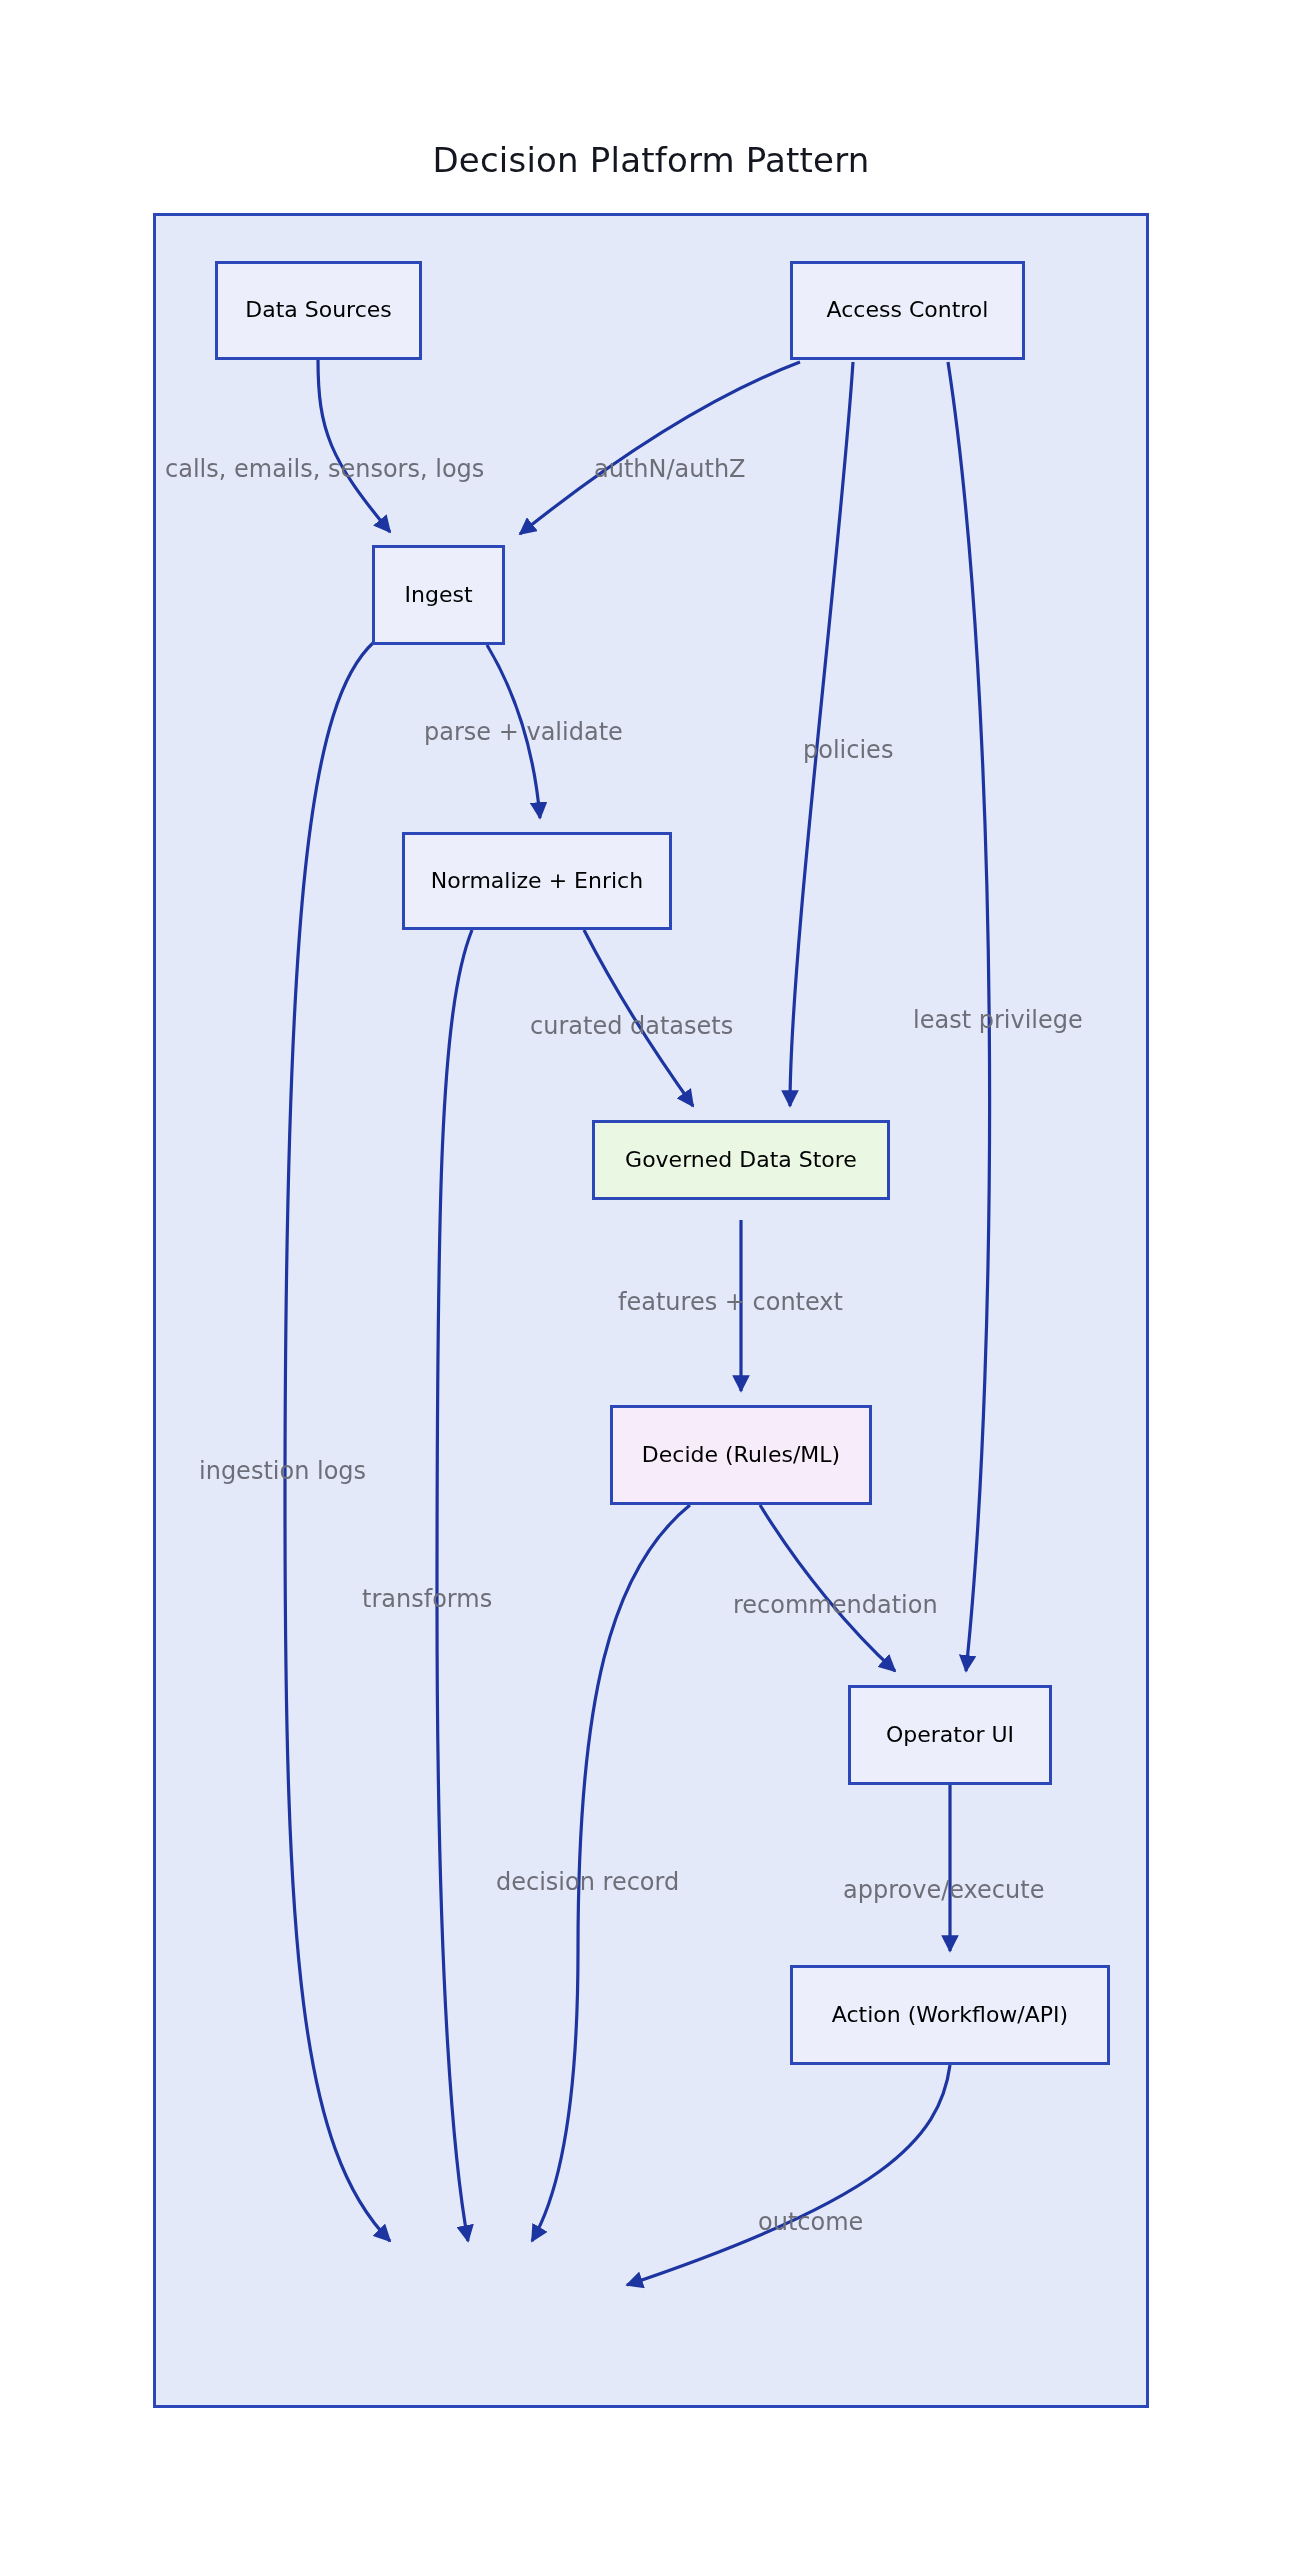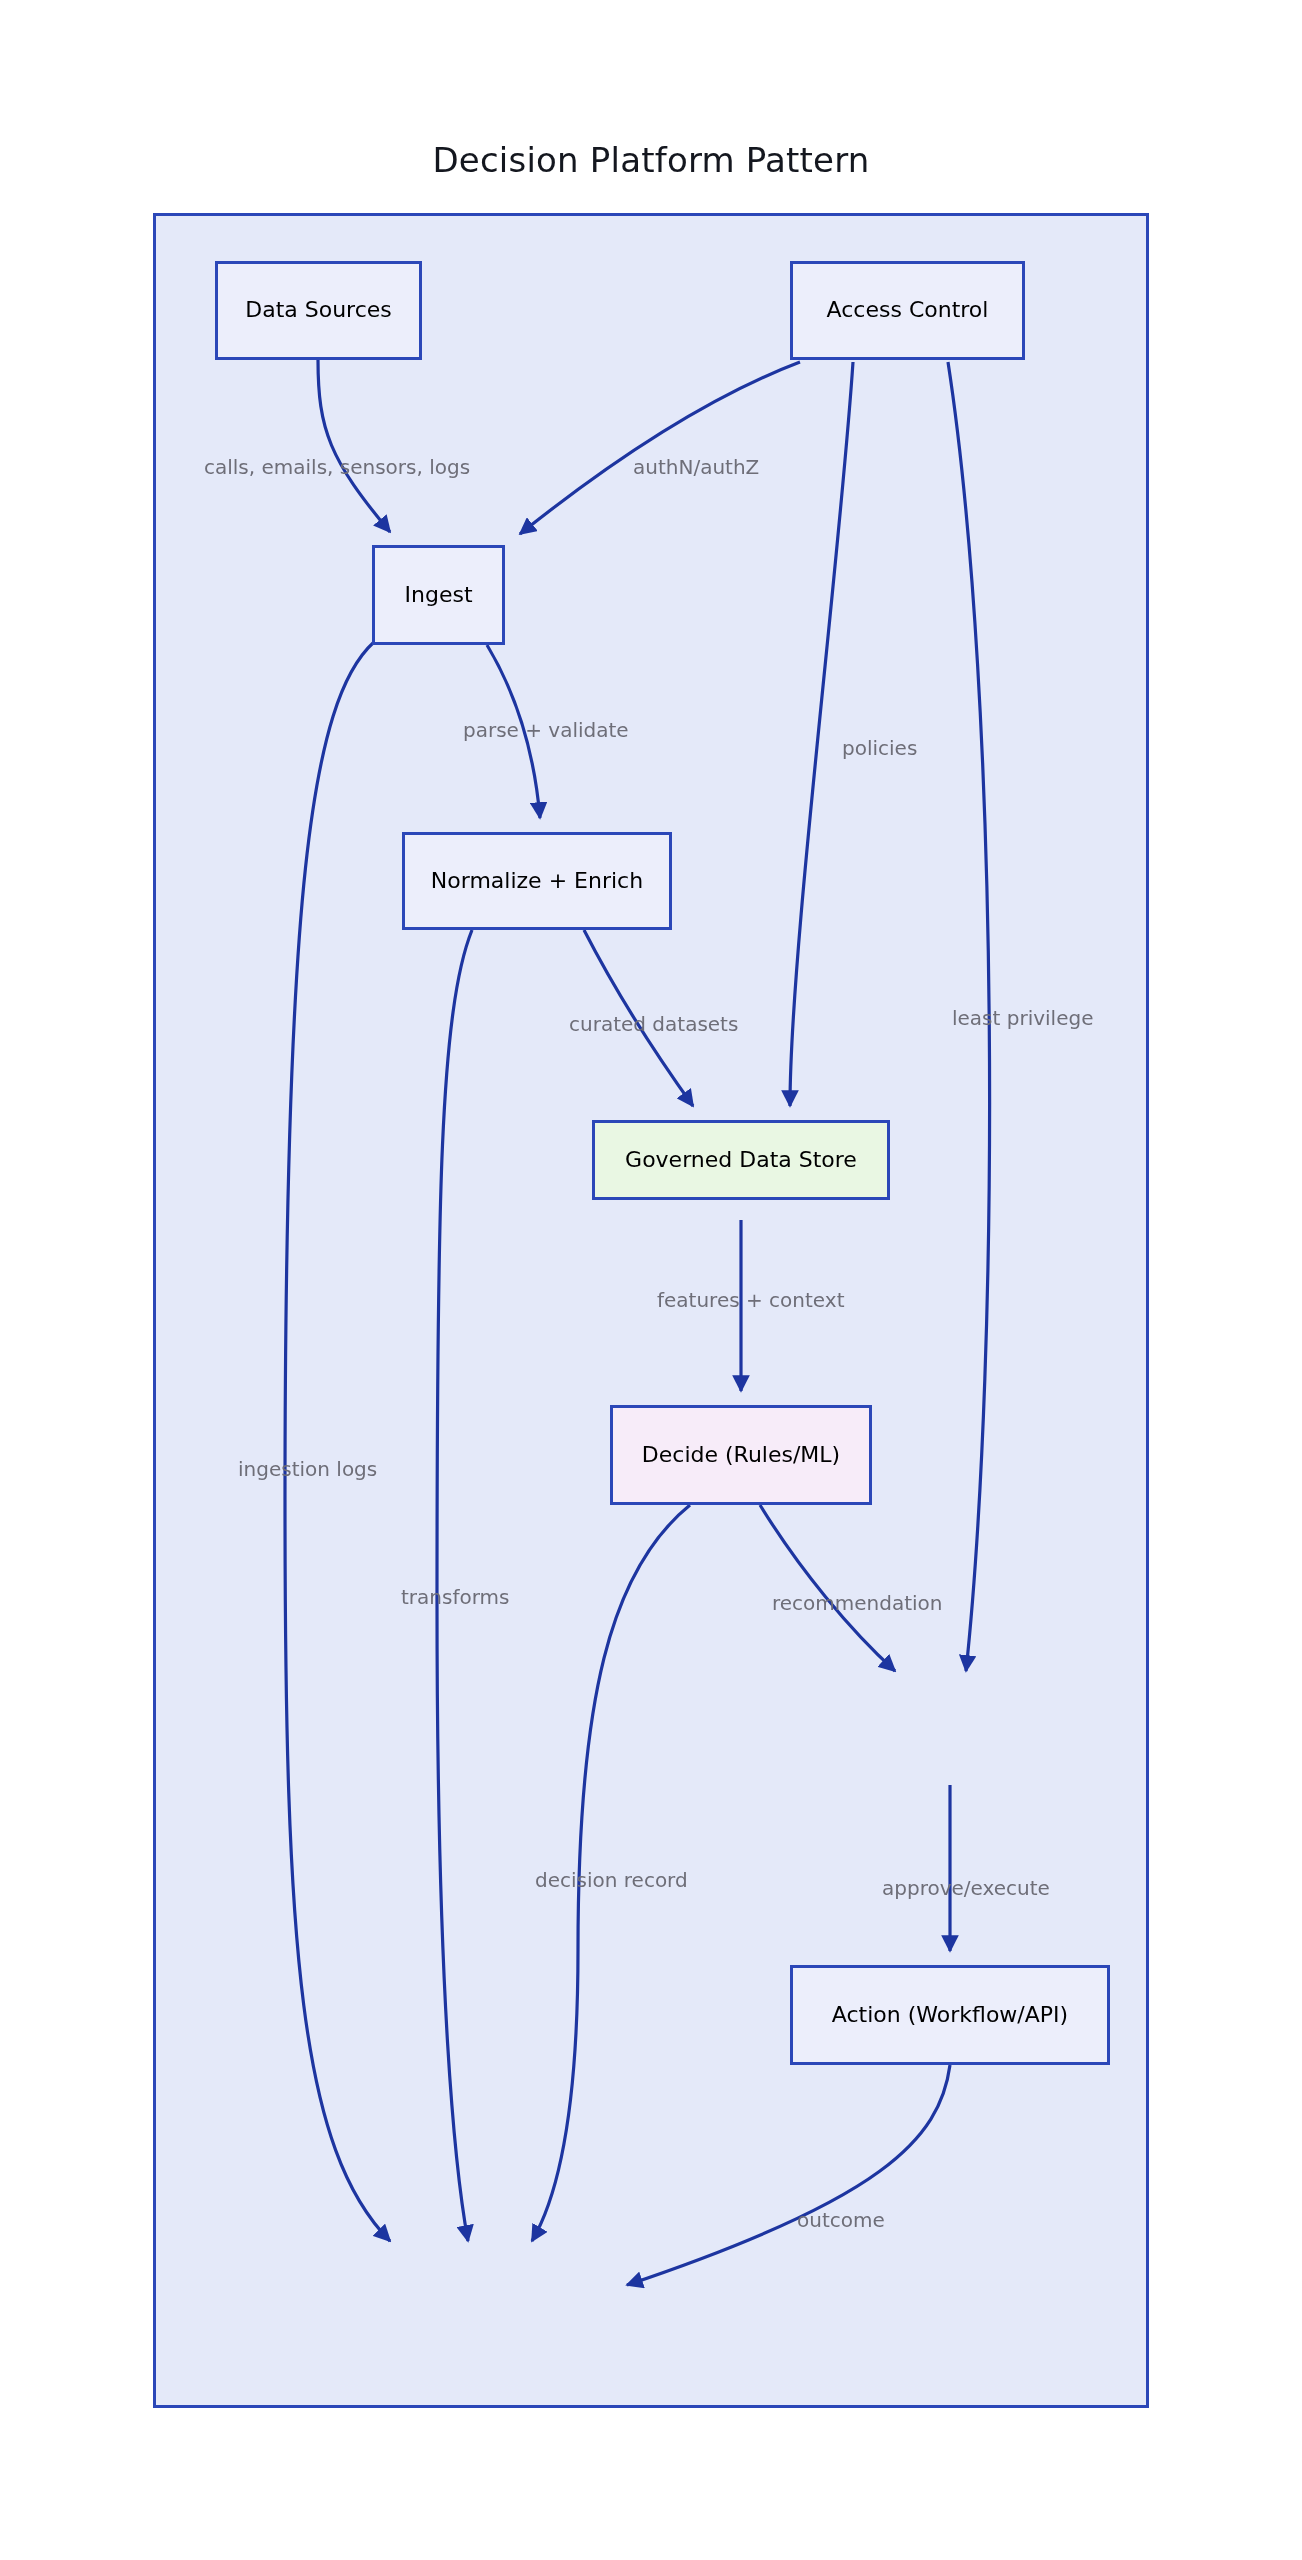--- a/index.html
+++ b/index.html
@@ -43,25 +43,24 @@
     align-items: center;
     justify-content: center;
     font-size: 22px;
     color: #000000;
     text-align: center;
     line-height: 1.2;
     font-family: "DejaVu Sans", "Liberation Sans", sans-serif;
   }
   .edge-label {
     position: absolute;
-    font-size: 20px;
+    font-size: 24px;
     color: #6e6e78;
     white-space: nowrap;
     font-family: "DejaVu Sans", "Liberation Sans", sans-serif;
-    margin-left: 39px;
   }
 </style>
 </head>
 <body>
 
 <div id="page">
 
   <div id="diagram-title">Decision Platform Pattern</div>
 
   <svg id="canvas" viewBox="0 0 1302 2560" xmlns="http://www.w3.org/2000/svg">
@@ -120,20 +119,23 @@
   </div>
 
   <div class="node" style="left:592px; top:1120px; width:298px; height:80px; background:#e9f7e3;">
     <span>Governed Data Store</span>
   </div>
 
   <div class="node" style="left:610px; top:1405px; width:262px; height:100px; background:#f7ecf9;">
     <span>Decide (Rules/ML)</span>
   </div>
 
+  <div class="node" style="left:848px; top:1685px; width:204px; height:100px; background:#eceefb;">
+    <span>Operator UI</span>
+  </div>
 
   <div class="node" style="left:790px; top:1965px; width:320px; height:100px; background:#eceefb;">
     <span>Action (Workflow/API)</span>
   </div>
 
 
   <div class="edge-label" style="left:165px; top:455px;">calls, emails, sensors, logs</div>
   <div class="edge-label" style="left:594px; top:455px;">authN/authZ</div>
   <div class="edge-label" style="left:424px; top:718px;">parse + validate</div>
   <div class="edge-label" style="left:803px; top:736px;">policies</div>

